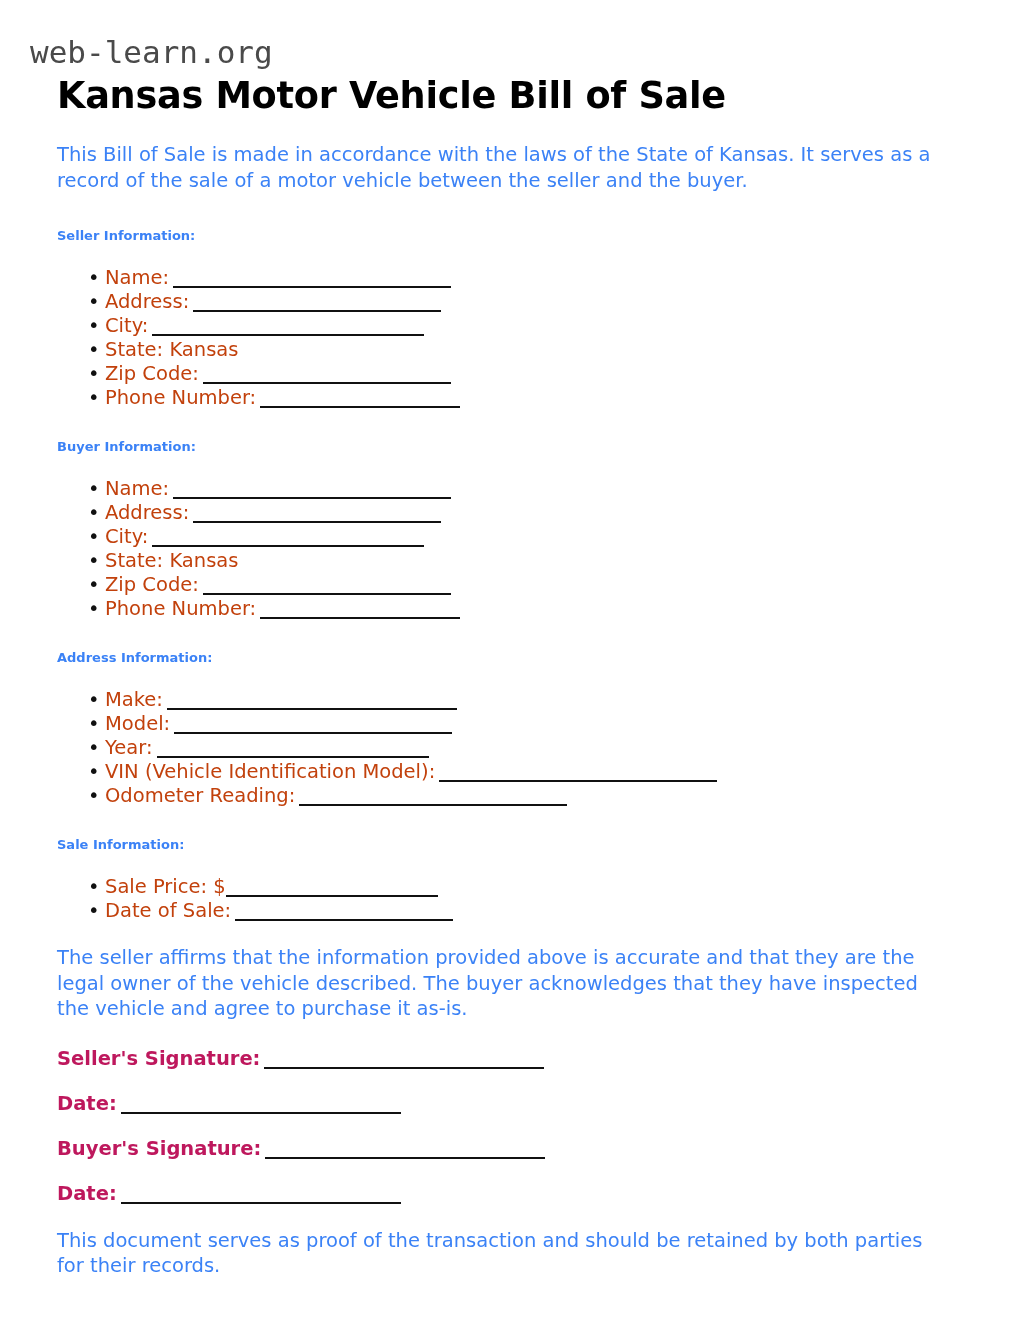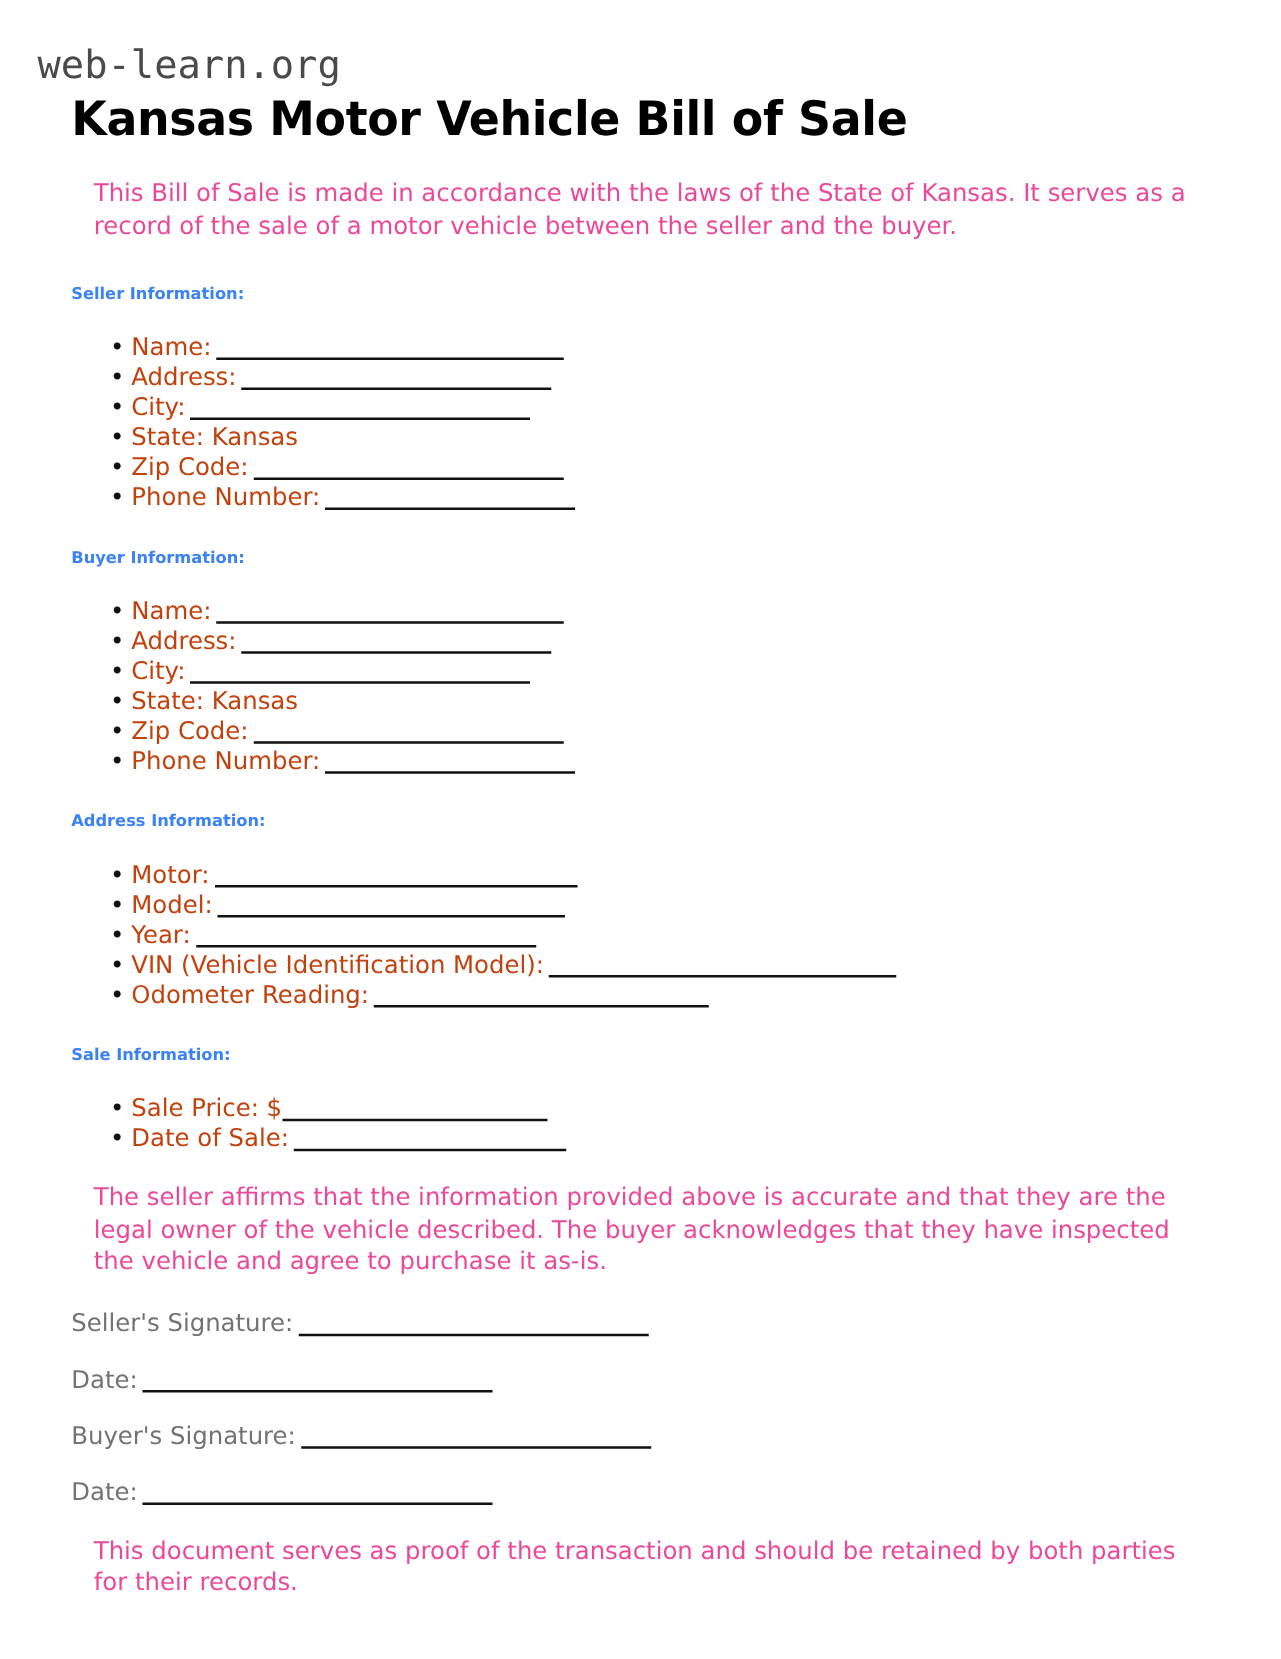--- a/index.html
+++ b/index.html
@@ -60,24 +60,24 @@
 
   
   .content {
     position: absolute;
     left: 57px;
     top: 142px;
     width: 896px;
   }
 
   p.para {
-    margin: 0 0 0 18px;
+    margin: 0 0 0 0;
     font-size: 19.5px;
     line-height: 25.5px;
-    color: #ec4899;
+    color: #3b82f6;
   }
 
   h2.section-heading {
     margin: 0;
     font-size: 13px;
     line-height: 25px;
     font-weight: bold;
     color: #3b82f6;
   }
 
@@ -109,22 +109,22 @@
     vertical-align: -4px;
     border-bottom: 2px solid #111;
     height: 13px;
     margin-left: 4px;
   }
   .blank.tight { margin-left: 0px; }
 
   .sig-line {
     font-size: 19.5px;
     line-height: 25px;
-    font-weight: normal;
-    color: #737373;
+    font-weight: bold;
+    color: #be185d;
     white-space: nowrap;
   }
   .sig-line .blank { border-bottom-width: 2px; }
   .sp-18 { height: 18px; }
   .sp-20 { height: 20px; }
   .sp-22 { height: 22px; }
   .sp-24 { height: 24px; }
   .sp-30 { height: 30px; }
 </style>
 </head>
@@ -164,21 +164,21 @@
       <li><span>State: Kansas</span></li>
       <li><span>Zip Code:</span><span class="blank" style="width: 248px;"></span></li>
       <li><span>Phone Number:</span><span class="blank" style="width: 200px;"></span></li>
     </ul>
 
     <div class="sp-24"></div>
 
     <h2 class="section-heading">Address Information:</h2>
     <div class="sp-18"></div>
     <ul class="field-list">
-      <li><span>Motor:</span><span class="blank" style="width: 290px;"></span></li>
+      <li><span>Make:</span><span class="blank" style="width: 290px;"></span></li>
       <li><span>Model:</span><span class="blank" style="width: 278px;"></span></li>
       <li><span>Year:</span><span class="blank" style="width: 272px;"></span></li>
       <li><span>VIN (Vehicle Identification Model):</span><span class="blank" style="width: 278px;"></span></li>
       <li><span>Odometer Reading:</span><span class="blank" style="width: 268px;"></span></li>
     </ul>
 
     <div class="sp-24"></div>
 
     <h2 class="section-heading">Sale Information:</h2>
     <div class="sp-18"></div>

